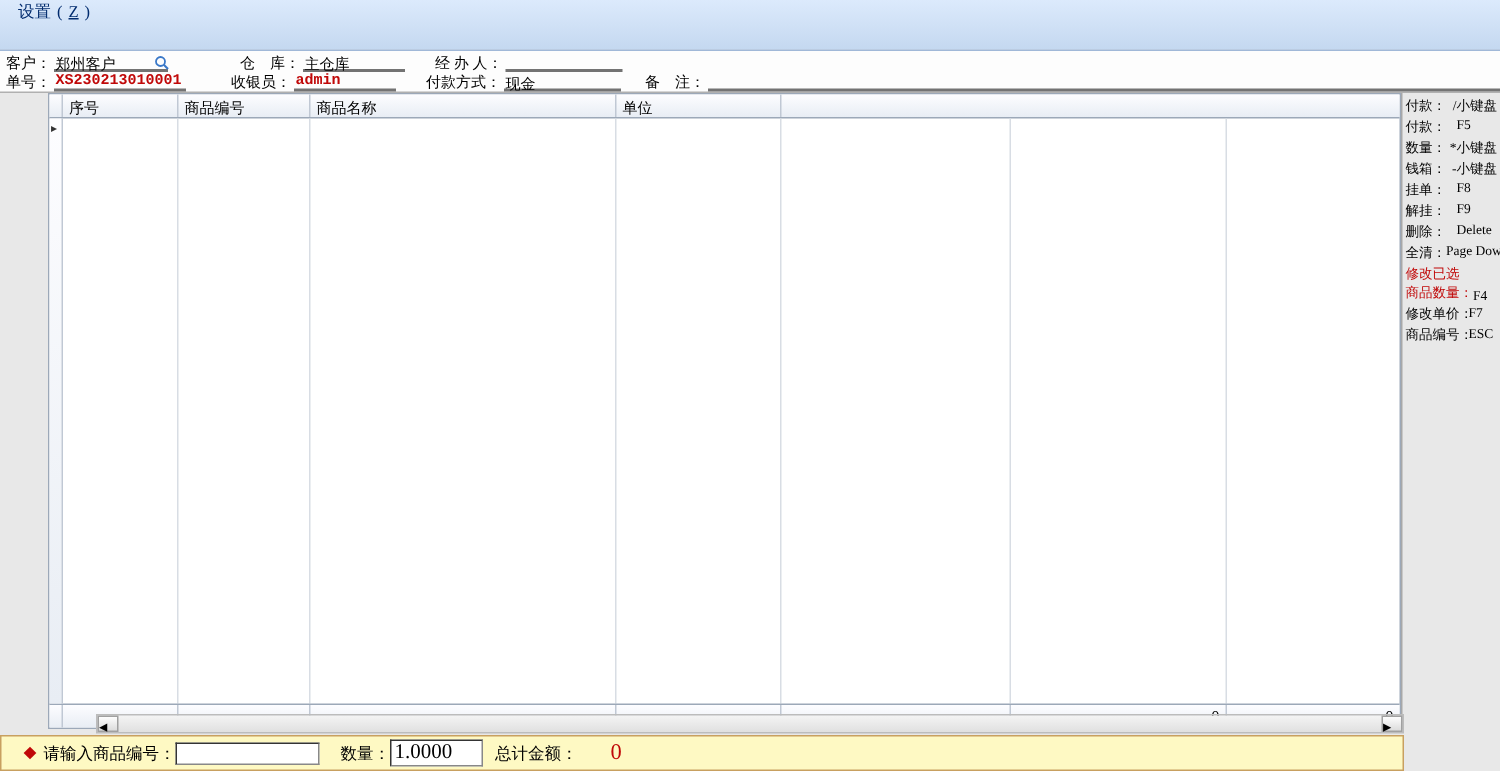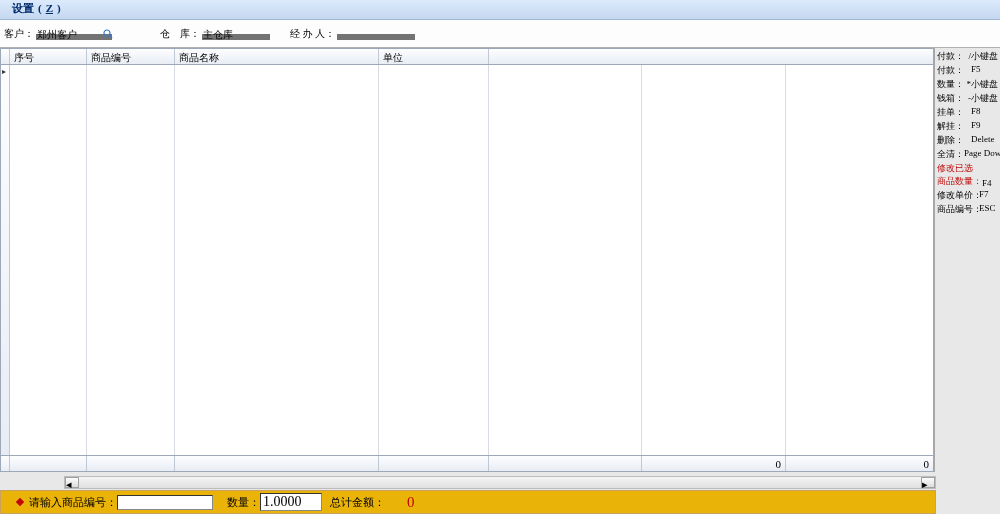--- a/index.html
+++ b/index.html
@@ -7,60 +7,59 @@
     font-family: "SimSun", "宋体", serif;
     font-size: 11px;
     background: #e8e8e8;
     width: 1000px;
     height: 514px;
     overflow: hidden;
     position: relative;
   }
   .menubar {
     background: linear-gradient(#dceafc, #c4d8f0);
-    height: 20px;
+    height: 34px;
     border-bottom: 1px solid #a0b8d8;
     padding-left: 4px;
     color: #002b6e;
     line-height: 16px;
-    font-weight: bold;
   }
   .menubar span { padding: 0 4px; cursor: default; }
   .menubar .und { text-decoration: underline; }
 
   .header-form {
     background: #fdfdfd;
     height: 28px;
     border-bottom: 1px solid #b0b0b0;
     display: flex;
     flex-direction: column;
     padding: 1px 4px 0 4px;
     font-size: 10px;
     justify-content: center;
   }
   .hf-row { display: flex; align-items: center; height: 13px; }
   .lbl { color: #000; margin-right: 2px; white-space: nowrap; }
   .val-box {
-    border-bottom: 6px solid #737373;
+    border-bottom: 2px solid #737373;
     min-width: 72px;
     height: 12px;
     display: inline-block;
     margin-right: 6px;
     color: #000;
     padding-left: 1px;
     font-family: Liberation Mono, monospace;
   }
   .val-red { color: #c00808; font-weight: bold; }
   .search-icon {
     width: 12px; height: 12px;
     margin-left: -16px; margin-right: 10px;
     display: inline-flex; align-items: center; justify-content: center;
   }
 
-  .main-row { display: flex; height: 424px; }
+  .main-row { display: flex; height: 424px; padding-left: 32px; }
   .grid-wrap {
     flex: 1;
     background: #fff;
     border: 1px solid #9ca8b8;
     display: flex;
     flex-direction: column;
   }
   .grid-head {
     display: flex;
     height: 16px;
@@ -109,21 +108,21 @@
   .sp-row { display:flex; justify-content: flex-start; margin-bottom: 1px; white-space: nowrap;}
   .sp-lbl { color:#000; width: 34px;}
   .sp-lbl-red { color:#c00808; width:34px; }
   .sp-key { color:#000; font-size:9px;}
 
   .footer-bar {
     position: absolute;
     left: 0; bottom: 0;
     width: 936px;
     height: 24px;
-    background: #eab308;
+    background: #fef9c3;
     border: 1px solid #c8a060;
     display: flex;
     align-items: center;
     padding-left: 16px;
     font-size: 11px;
   }
   .diamond {
     width:6px;height:6px;background:#c00808;transform:rotate(45deg);
     margin-right: 6px;
   }
@@ -162,20 +161,30 @@
     <span class="search-icon">
       <svg width="10" height="10" viewBox="0 0 10 10">
           <circle cx="4" cy="4" r="3" fill="none" stroke="#3a78c8" stroke-width="1.2"></circle>
           <line x1="6.2" y1="6.2" x2="9" y2="9" stroke="#3a78c8" stroke-width="1.4"></line>
         </svg>
     </span>
     <span class="lbl" style="margin-left:36px">仓　库：</span>
     <span class="val-box" style="min-width:68px">主仓库</span>
     <span class="lbl" style="margin-left:14px">经 办 人：</span>
     <span class="val-box" style="min-width:78px"></span>
+  </div>
+  <div class="hf-row">
+    <span class="lbl">单号：</span>
+    <span class="val-box val-red" style="min-width:88px">XS230213010001</span>
+    <span class="lbl" style="margin-left:24px">收银员：</span>
+    <span class="val-box val-red" style="min-width:68px">admin</span>
+    <span class="lbl" style="margin-left:14px">付款方式：</span>
+    <span class="val-box" style="min-width:78px">现金</span>
+    <span class="lbl" style="margin-left:10px">备　注：</span>
+    <span class="val-box" style="min-width:560px"></span>
   </div>
 </div>
 
 <div class="main-row">
   <div class="grid-wrap">
     <div class="grid-head">
       <div class="gh-cell" style="width:9px;padding:0"></div>
       <div class="gh-cell" style="width:77px">序号</div>
       <div class="gh-cell" style="width:88px">商品编号</div>
       <div class="gh-cell" style="width:204px">商品名称</div>

